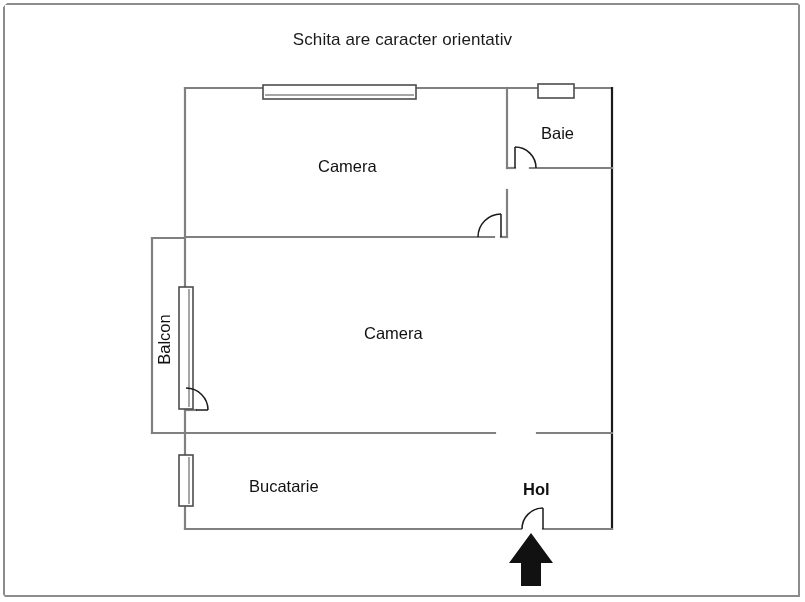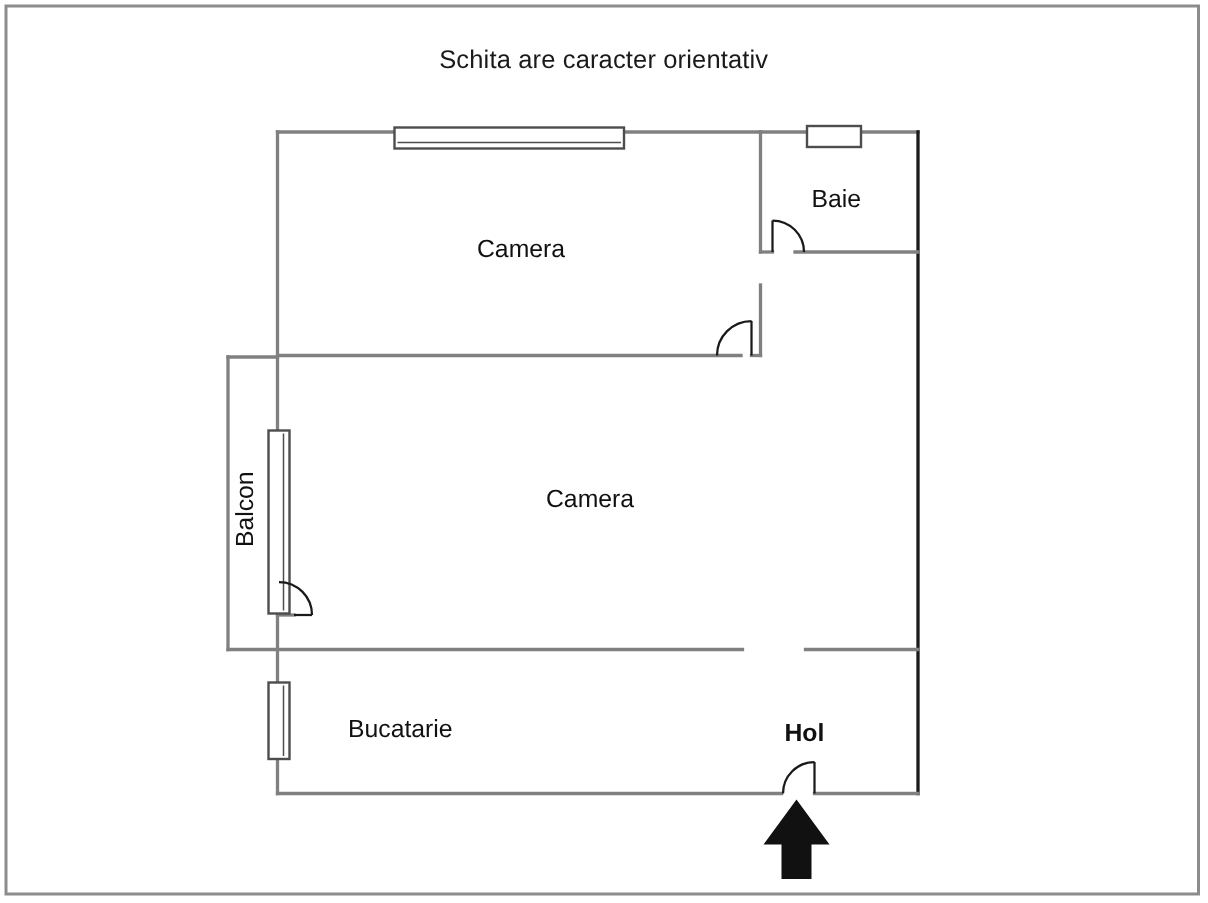--- a/index.html
+++ b/index.html
@@ -7,20 +7,21 @@
     padding: 0;
     background: #ffffff;
   }
   #page {
     position: relative;
     width: 805px;
     height: 602px;
     background: #ffffff;
     font-family: "Liberation Sans", sans-serif;
     overflow: hidden;
+    border-radius: 17px;
   }
   #outer-frame {
     position: absolute;
     left: 3px;
     top: 3px;
     width: 797px;
     height: 594px;
     border: 2px solid #8c8c8c;
     box-sizing: border-box;
   }
@@ -45,21 +46,21 @@
     color: #111111;
     white-space: nowrap;
   }
   .room-label.rotated {
     transform: rotate(-90deg);
     transform-origin: 50% 50%;
   }
   #label-camera-1 { left: 318px; top: 157px; }
   #label-camera-2 { left: 364px; top: 324px; }
   #label-baie     { left: 541px; top: 124px; }
-  #label-bucatarie{ left: 232px; top: 477px; }
+  #label-bucatarie{ left: 249px; top: 477px; }
   #label-hol      { left: 523px; top: 480px; font-weight: bold; }
   #label-balcon   { left: 139px; top: 330px; }
 </style>
 </head>
 <body>
 
 <div id="page">
 
   <div id="outer-frame"></div>
 

